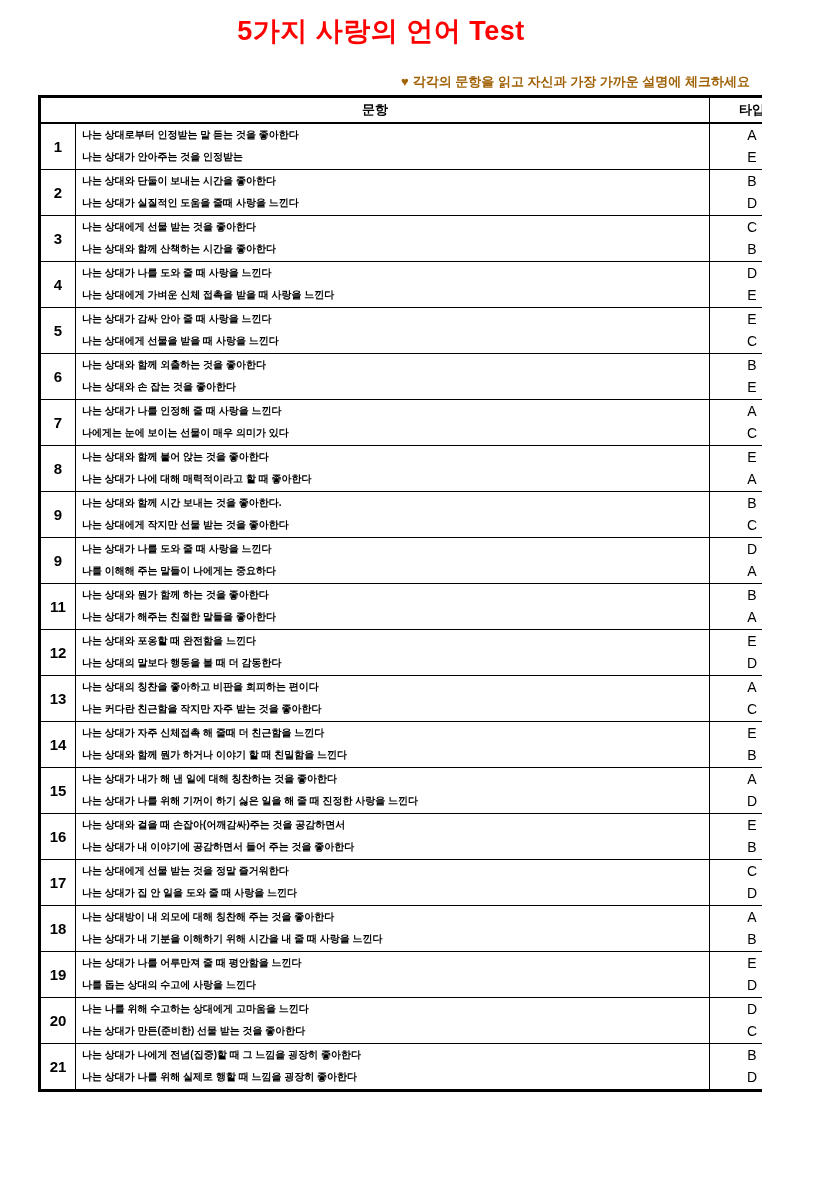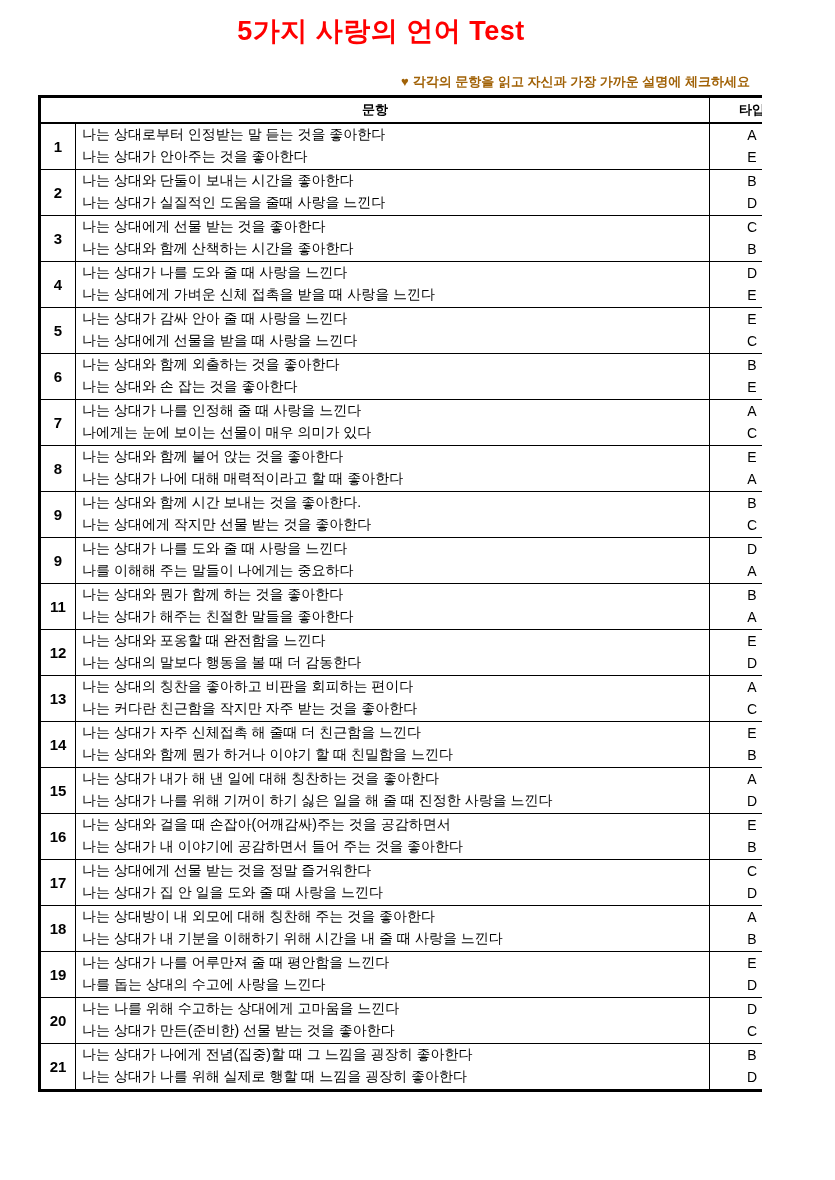--- a/index.html
+++ b/index.html
@@ -69,23 +69,24 @@
     font-size: 15px;
   }
   td.cell-q, td.cell-type { vertical-align: top; }
 
   .q-line {
     height: 22.5px;
     display: flex;
     align-items: center;
     padding-left: 6px;
     padding-right: 4px;
-    font-size: 14px;
+    font-size: 10px;
     white-space: nowrap;
     overflow: hidden;
+    font-weight: bold;
   }
   .t-line {
     height: 22.5px;
     display: flex;
     align-items: center;
     justify-content: center;
     font-size: 14px;
   }
 </style>
 </head>
@@ -109,21 +110,21 @@
       <tr>
         <th colspan="2">문항</th>
         <th>타입</th>
       </tr>
     </thead>
     <tbody>
         <tr>
       <td class="cell-num">1</td>
       <td class="cell-q">
         <div class="q-line">나는 상대로부터 인정받는 말 듣는 것을 좋아한다</div>
-        <div class="q-line">나는 상대가 안아주는 것을 좋아한다</div>
+        <div class="q-line">나는 상대가 안아주는 것을 인정받는</div>
       </td>
       <td class="cell-type">
         <div class="t-line">A</div>
         <div class="t-line">E</div>
       </td>
     </tr>
         <tr>
       <td class="cell-num">2</td>
       <td class="cell-q">
         <div class="q-line">나는 상대와 단둘이 보내는 시간을 좋아한다</div>

